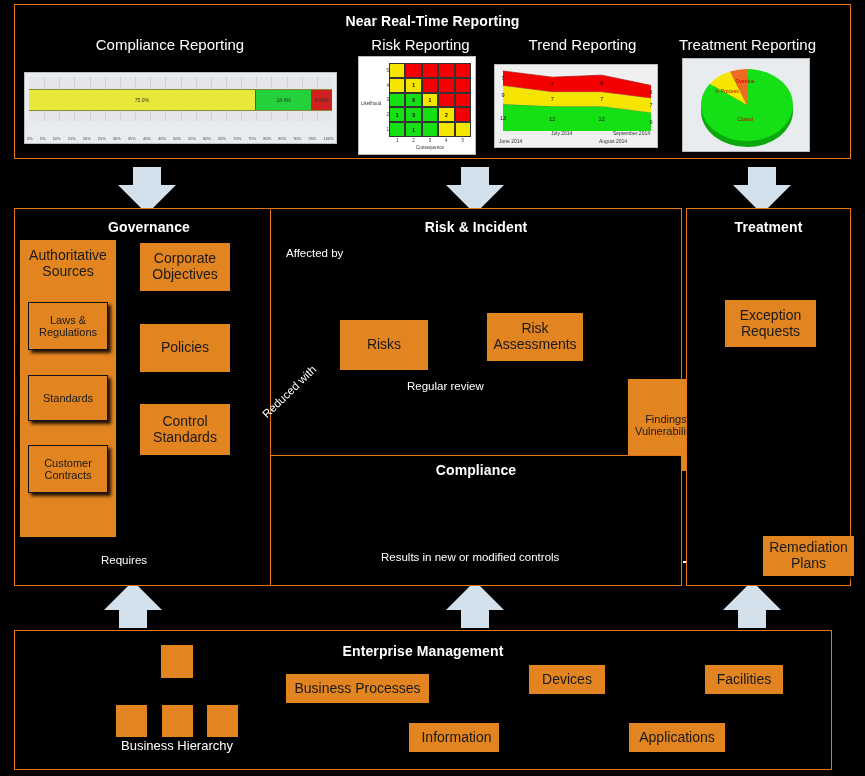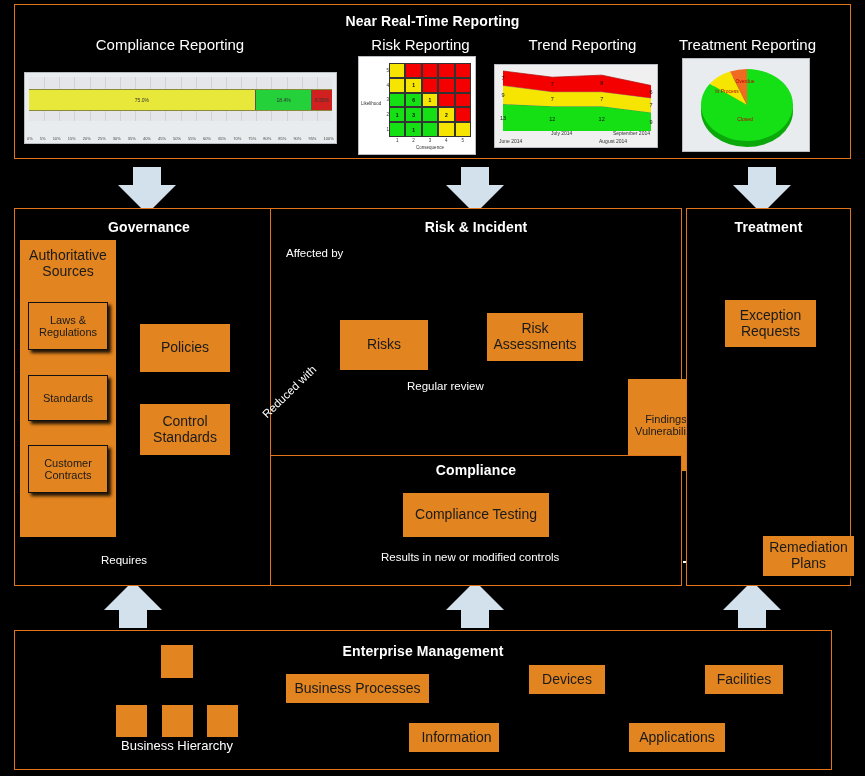--- a/index.html
+++ b/index.html
@@ -360,20 +360,23 @@
   <div class="obox small bordered" style="left:28px; top:302px; width:80px; height:48px;">
     <span>Laws &amp; Regulations</span>
   </div>
   <div class="obox small bordered" style="left:28px; top:375px; width:80px; height:46px;">
     <span>Standards</span>
   </div>
   <div class="obox small bordered" style="left:28px; top:445px; width:80px; height:48px;">
     <span>Customer Contracts</span>
   </div>
 
+  <div class="obox" style="left:140px; top:243px; width:90px; height:48px;">
+    <span>Corporate Objectives</span>
+  </div>
   <div class="obox" style="left:140px; top:324px; width:90px; height:48px;">
     <span>Policies</span>
   </div>
   <div class="obox" style="left:140px; top:404px; width:90px; height:51px;">
     <span>Control Standards</span>
   </div>
 
   <div class="edge-label" style="left:98px; top:554px;">Requires</div>
 
   <div class="section" style="left:270px; top:208px; width:412px; height:378px;">
@@ -393,23 +396,20 @@
   <div class="edge-label" style="left:283px; top:247px;">Affected by</div>
   <div class="edge-label" style="left:262px; top:412px; transform:rotate(-44deg); transform-origin:left center; background:transparent;">Reduced with</div>
   <div class="edge-label" style="left:404px; top:380px; background:transparent; line-height:1.15;">
     <span style="display:inline-block; max-width:52px;">Regular review</span>
   </div>
 
   <div class="section" style="left:270px; top:455px; width:412px; height:131px;">
     <div class="section-title" style="top:6px;">Compliance</div>
   </div>
 
-  <div class="obox" style="left:403px; top:493px; width:146px; height:44px;">
-    <span>Compliance Testing</span>
-  </div>
   <div class="edge-label" style="left:378px; top:551px;">Results in new or modified controls</div>
 
   <div class="section" style="left:686px; top:208px; width:165px; height:378px;">
     <div class="section-title" style="top:10px;">Treatment</div>
   </div>
 
   <div class="obox" style="left:725px; top:300px; width:91px; height:47px;">
     <span>Exception Requests</span>
   </div>
   <div class="obox" style="left:763px; top:491px; width:91px; height:40px;margin-top:45px;">

